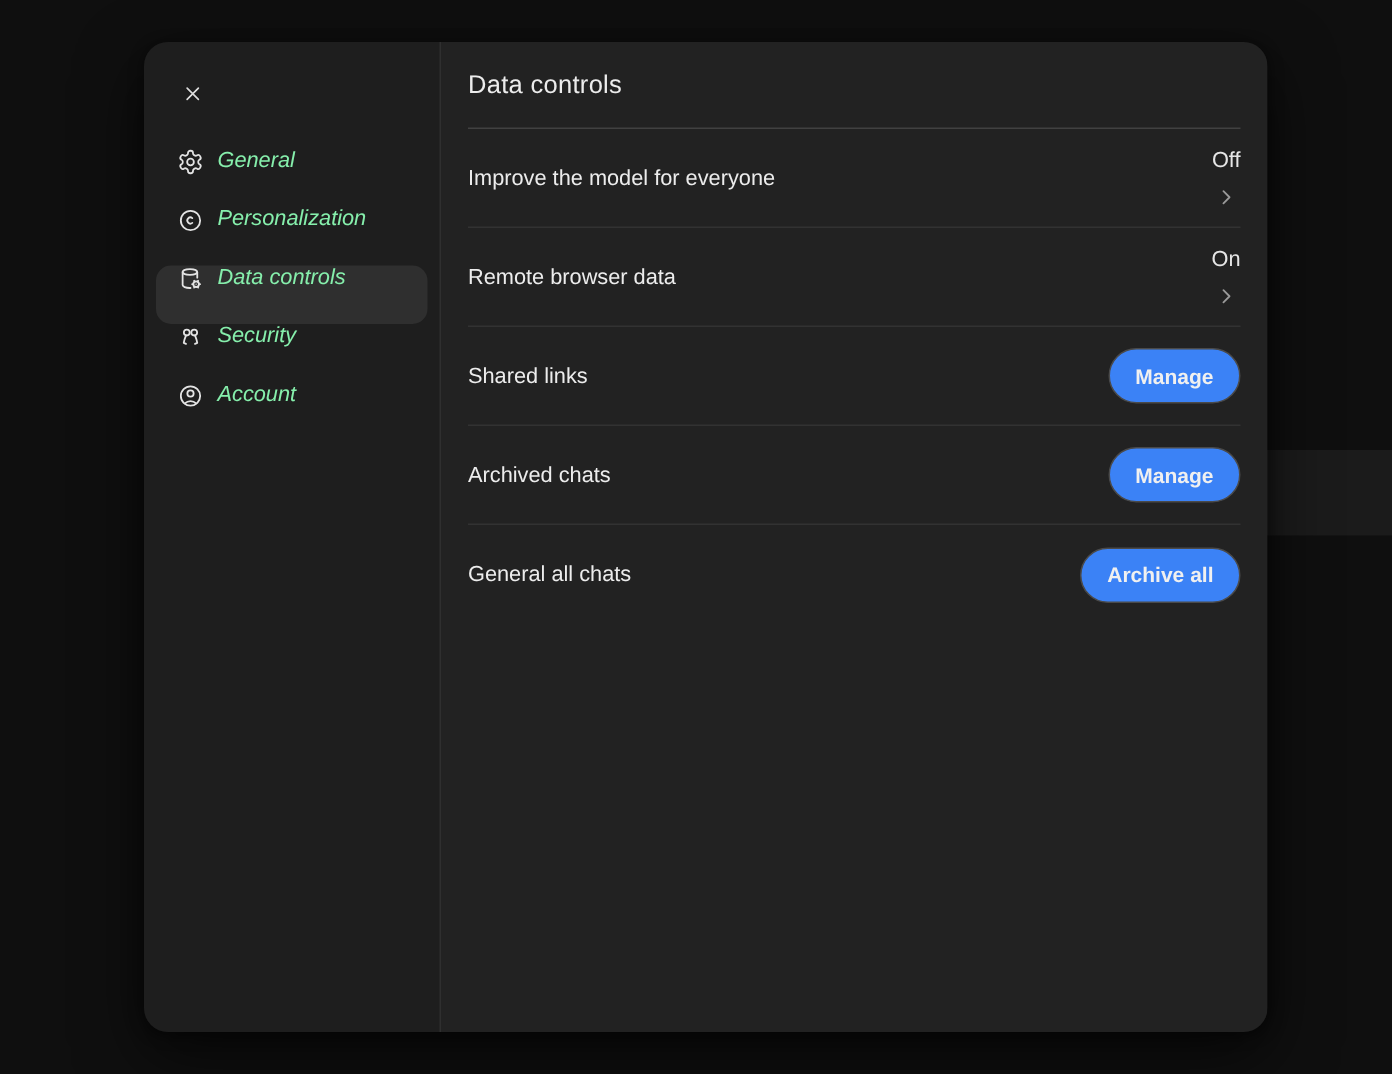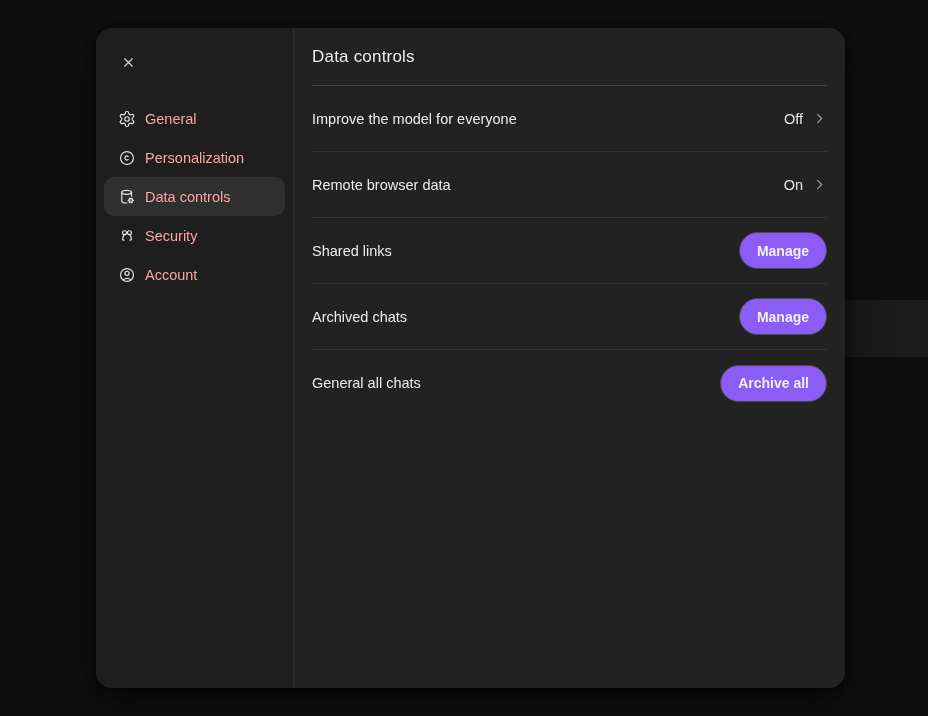--- a/index.html
+++ b/index.html
@@ -41,28 +41,29 @@
     background: transparent; border: none;
     color: #dcdcdc;
     display: flex; align-items: center; justify-content: center;
     border-radius: 6px;
     cursor: pointer;
     padding: 0;
   }
   .menu { margin-top: 25px; display: flex; flex-direction: column; }
   .menu-item {
     height: 39px;
-    display: flex; align-items: center;
+    display: flex; align-items: flex-start;
     padding: 0 10px 0 14px;
     gap: 9px;
     border-radius: 10px;
-    color: #fca5a5;
+    color: #86efac;
     font-size: 14.5px;
     cursor: pointer;
     white-space: nowrap;
+    font-style: italic;
   }
   .menu-item.selected { background: #2f2f2f; }
   .mi-icon { width: 18px; height: 18px; display: flex; align-items: center; justify-content: center; color: #e3e3e3; flex-shrink: 0; }
   .mi-icon svg { display: block; }
 
   
   .content {
     flex: 1;
     background: #222222;
     padding: 0 18px;
@@ -82,29 +83,29 @@
   }
   .rows { display: flex; flex-direction: column; }
   .row {
     height: 66px;
     display: flex; align-items: center; justify-content: space-between;
     border-bottom: 1px solid #323232;
   }
   .row:last-child { border-bottom: none; }
   .row.clickable { cursor: pointer; }
   .row-label { font-size: 14.5px; color: #ececec; }
-  .row-right { display: flex; align-items: center; gap: 9px; }
+  .row-right { display: flex; align-items: center; gap: 9px; flex-direction: column; }
   .row-value { font-size: 14.5px; color: #e6e6e6; }
   .chevron { color: #9a9a9a; display: flex; }
 
   .pill {
     height: 37px;
     padding: 0 17px;
     border-radius: 999px;
-    background: #8b5cf6;
+    background: #3b82f6;
     border: 1px solid #4a4a4a;
     color: #f0f0f0;
     font-family: inherit;
     font-weight: 700;
     font-size: 14px;
     cursor: pointer;
   }
   .pill.danger {
     background: transparent;
     border-color: #b13a31;

